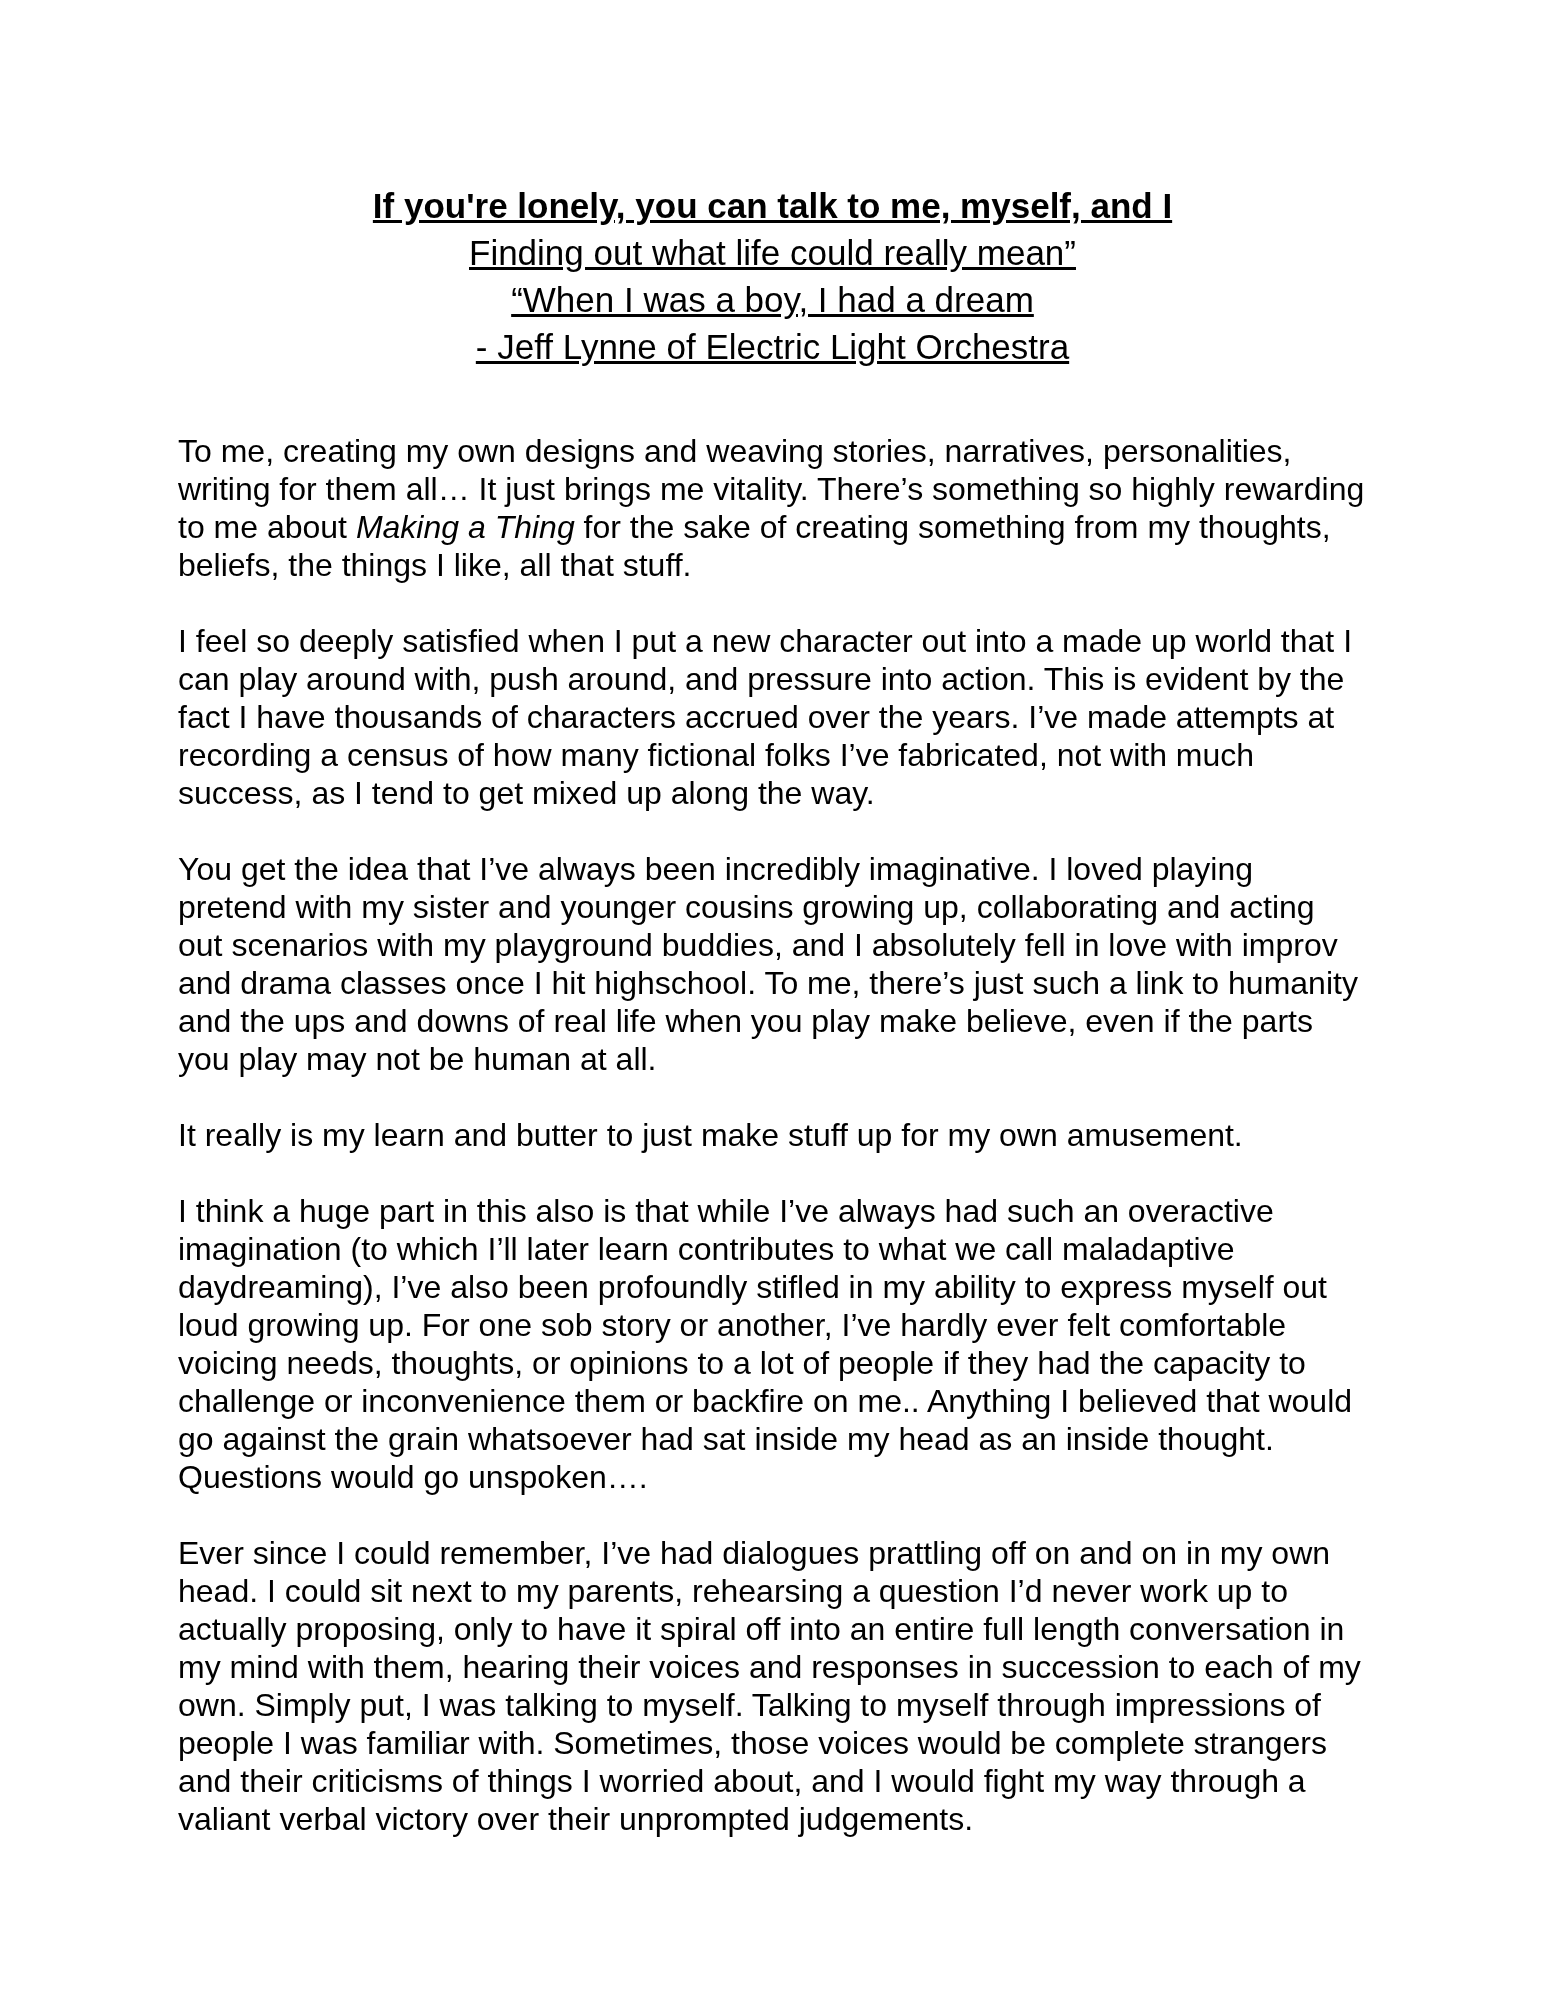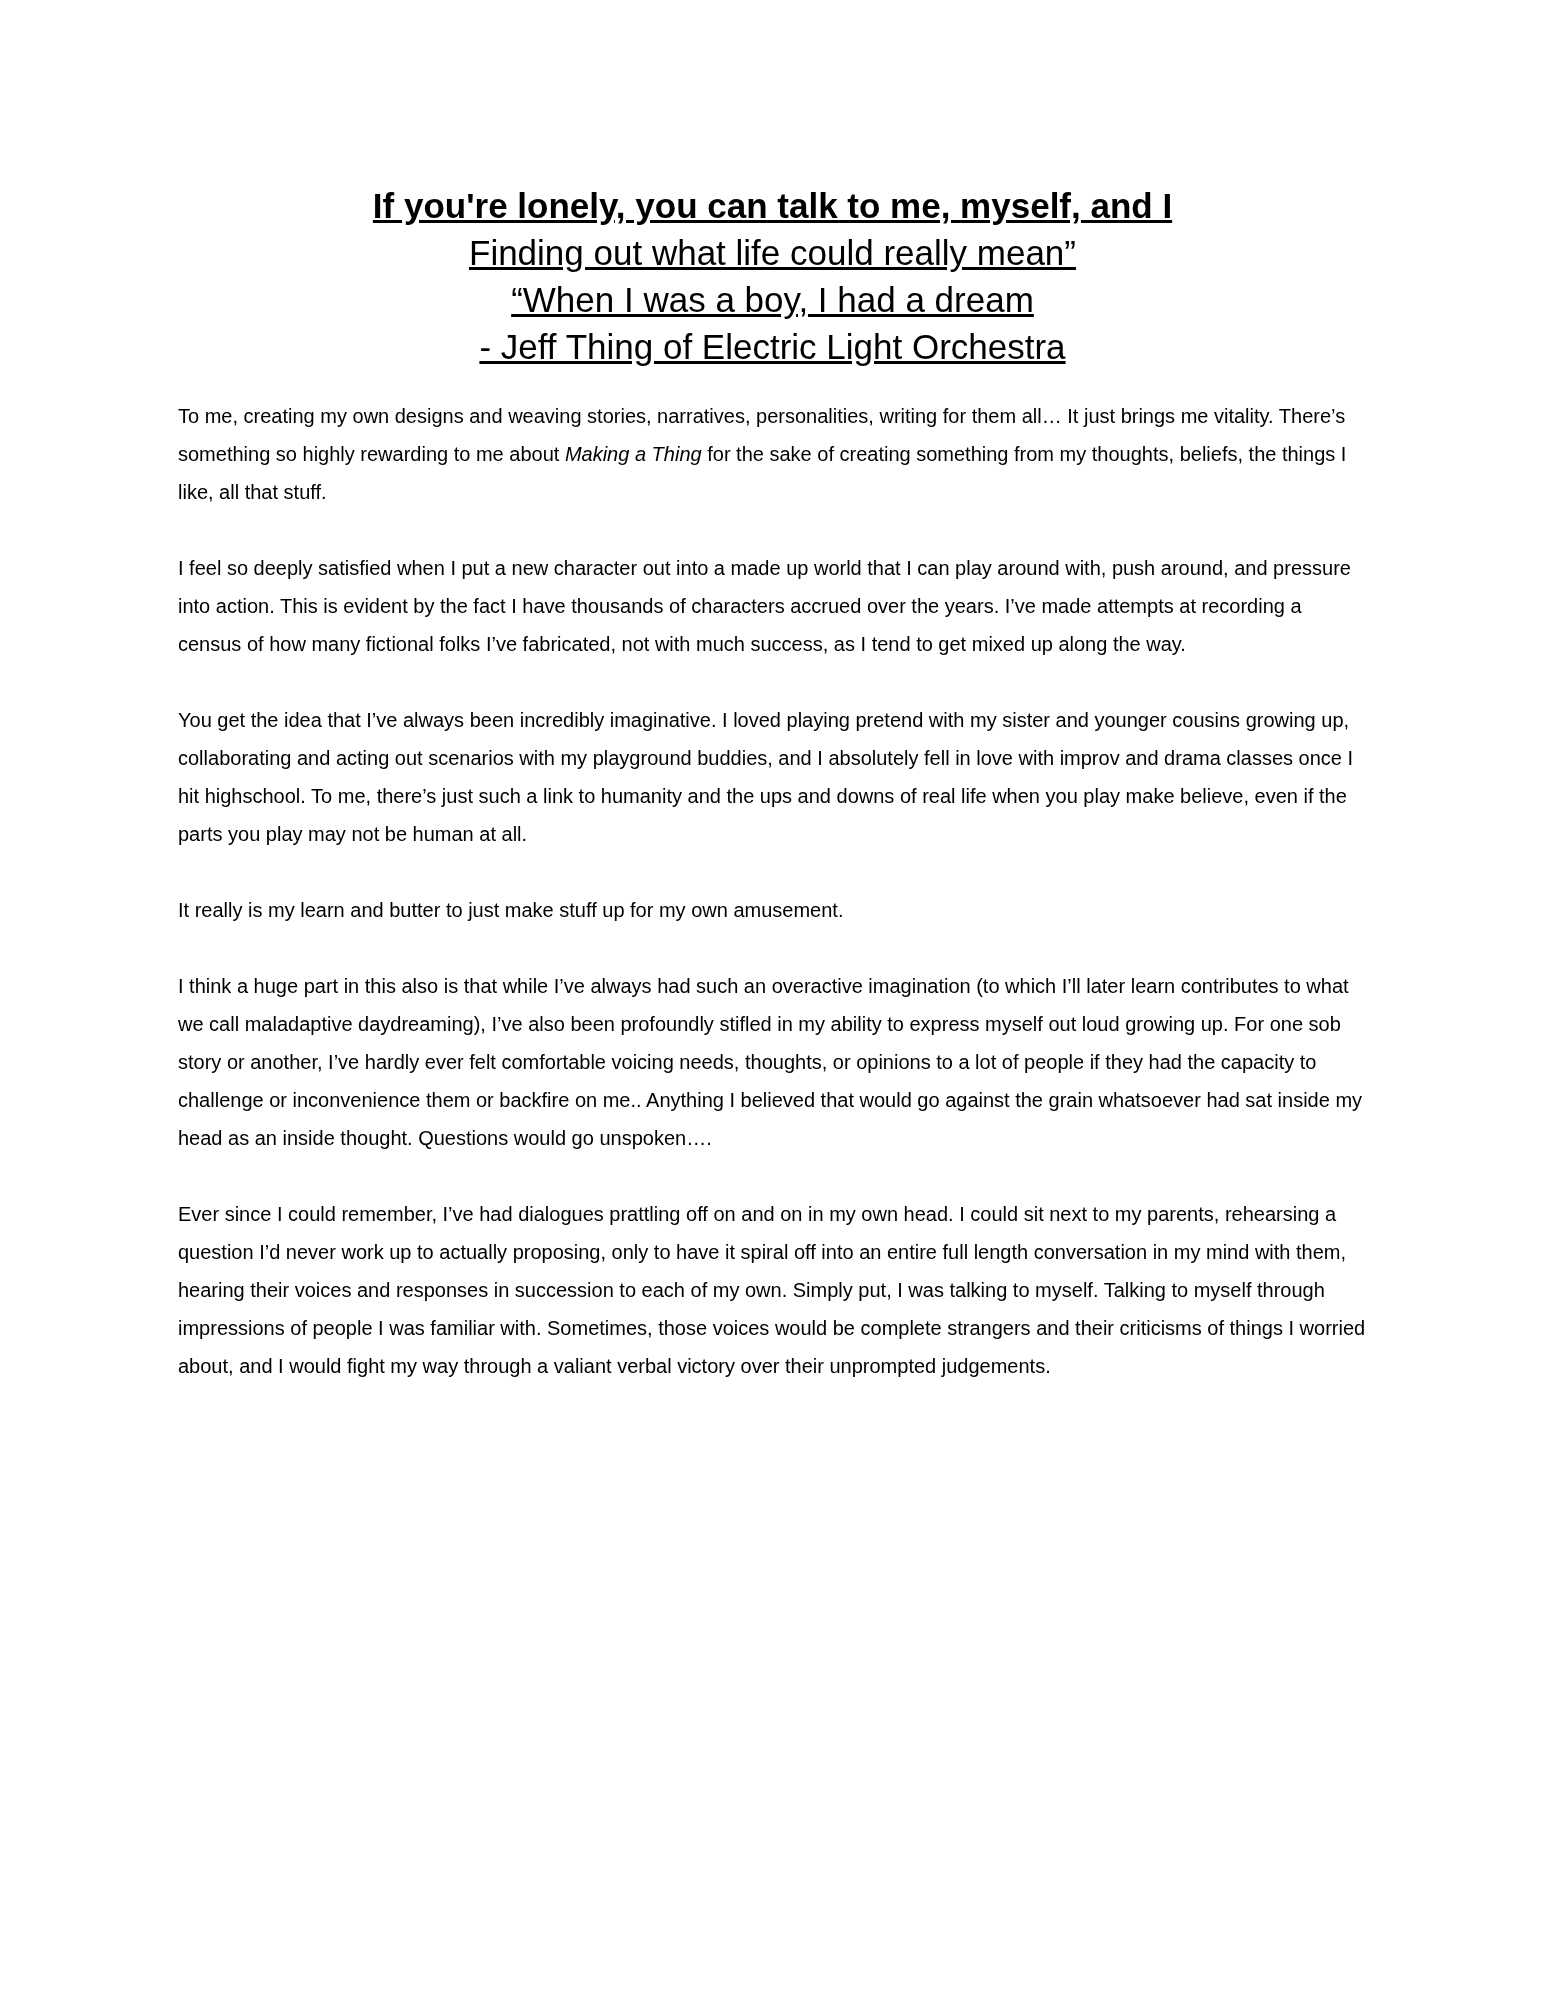--- a/index.html
+++ b/index.html
@@ -28,43 +28,43 @@
   }
   .doc-title {
     font-weight: bold;
     text-decoration: underline;
   }
   .doc-quote {
     font-weight: normal;
     text-decoration: underline;
   }
   .doc-body {
-    margin-top: 27px;
-    font-size: 20px;
+    margin-top: 62px;
+    font-size: 32px;
     line-height: 38px;
     text-align: left;
   }
   .doc-body p {
     margin: 0 0 38px 0;
     padding: 0;
   }
   .italic {
     font-style: italic;
   }
 </style>
 </head>
 <body>
 
 <div class="page">
 
   <div class="doc-header">
     <div class="doc-title">If you're lonely, you can talk to me, myself, and I</div>
     <div class="doc-quote">Finding out what life could really mean”</div>
     <div class="doc-quote">“When I was a boy, I had a dream</div>
-    <div class="doc-quote">- Jeff Thing of Electric Light Orchestra</div>
+    <div class="doc-quote">- Jeff Lynne of Electric Light Orchestra</div>
   </div>
 
   <div class="doc-body">
     <p><span>To me, creating my own designs and weaving stories, narratives, personalities, writing for them all… It just brings me vitality. There’s something so highly rewarding to me about </span><span class="italic">Making a Thing</span><span> for the sake of creating something from my thoughts, beliefs, the things I like, all that stuff.</span></p>
 
     <p><span>I feel so deeply satisfied when I put a new character out into a made up world that I can play around with, push around, and pressure into action. This is evident by the fact I have thousands of characters accrued over the years. I’ve made attempts at recording a census of how many fictional folks I’ve fabricated, not with much success, as I tend to get mixed up along the way.</span></p>
 
     <p><span>You get the idea that I’ve always been incredibly imaginative. I loved playing pretend with my sister and younger cousins growing up, collaborating and acting out scenarios with my playground buddies, and I absolutely fell in love with improv and drama classes once I hit highschool. To me, there’s just such a link to humanity and the ups and downs of real life when you play make believe, even if the parts you play may not be human at all.</span></p>
 
 

